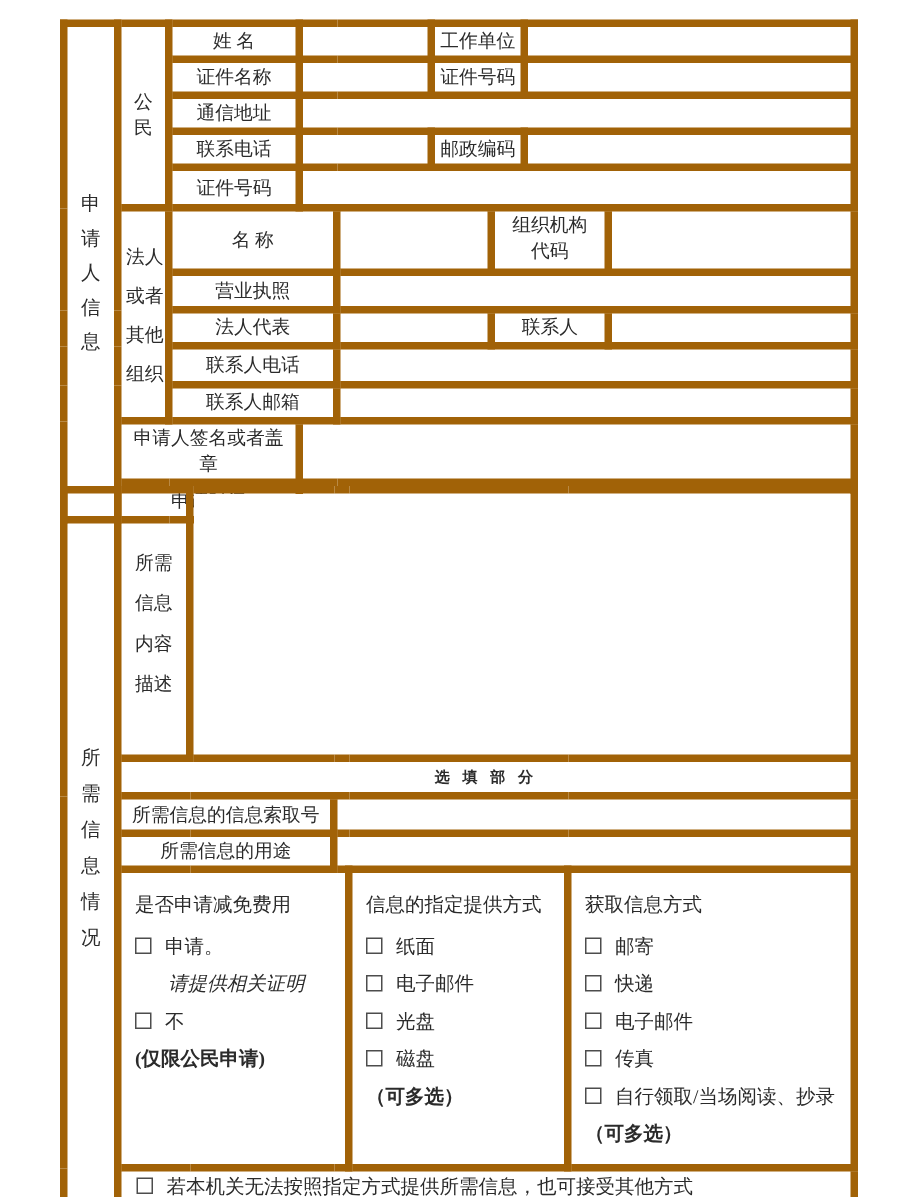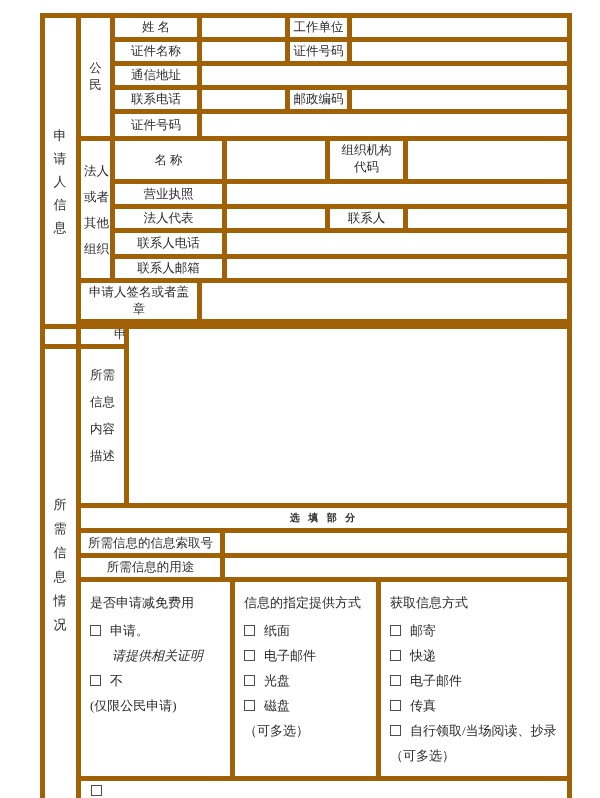--- a/index.html
+++ b/index.html
@@ -4,33 +4,33 @@
 <style>
   * { box-sizing: border-box; margin: 0; padding: 0; }
   html,body { width: 600px; height: 798px; background: #ffffff; }
   body { font-family: "Liberation Serif", "DejaVu Serif", serif; color: #2b2b2b; }
   .sheet { position: relative; width: 600px; height: 798px; background: #fff; overflow: hidden; }
   table.form { border-collapse: collapse; table-layout: fixed; position: absolute; left: 40px; width: 527px; }
   #t1 { top: 13px; }
   #t2 { top: 324px; }
   td { border: 5px solid #a16207; font-size: 12.5px; text-align: center; vertical-align: middle; padding: 1px 3px; overflow: hidden; }
   
-  .vert  { width: 14px;  margin: 0 auto; word-break: break-all; line-height: 23px; font-size: 13px; text-align: left; }
+  .vert  { width: 14px;  margin: 0 auto; word-break: break-all; line-height: 23px; font-size: 13px; text-align: center; }
   .vert6 { line-height: 24px; }
   .vert2 { width: 27px; margin: 0 auto; word-break: break-all; line-height: 26px; font-size: 12.5px; text-align: left; }
   .vdesc { width: 27px; margin: 0 auto; word-break: break-all; line-height: 27px; font-size: 12.5px; text-align: center; font-family: Liberation Serif, serif; }
   .w4 { display: inline-block; width: 53px; line-height: 17px; font-family: Liberation Mono, monospace; }
   .optional-head { font-weight: bold; font-size: 10px; letter-spacing: 0.85em; padding-left: 0.85em; }
   
   .optcell { vertical-align: top; text-align: left; padding: 0; }
   .optcol { display: flex; flex-direction: column; height: 100%; padding: 8px 6px 8px 9px; font-size: 13px; }
   .optline { line-height: 25px; white-space: nowrap; }
   .opttitle { line-height: 25px; margin-bottom: 3px; white-space: nowrap; }
   .indent { padding-left: 22px; font-style: italic; }
-  .footnote { margin-top: auto; line-height: 25px; white-space: nowrap; }
+  .footnote { margin-top: auto; line-height: 25px; white-space: nowrap; font-weight: bold; }
   .cb { display: inline-block; width: 11px; height: 11px; border: 1px solid #4d4d4d; margin-right: 9px; vertical-align: -1px; background: #fff; }
   .leftrow { text-align: left; padding-left: 10px; font-size: 13px; }
   .fillcell { background: #fff; }
 </style>
 </head>
 <body>
 
 <div class="sheet">
 
   <table class="form" id="t1">
@@ -197,19 +197,19 @@
           </div>
           <div class="optline">
             <span class="cb"></span><span>自行领取/当场阅读、抄录</span>
           </div>
           <div class="footnote">（可多选）</div>
         </div>
       </td>
     </tr>
     <tr style="height:25px">
       <td colspan="5" class="leftrow">
-        <span class="cb"></span>
+        <span class="cb"></span><span>若本机关无法按照指定方式提供所需信息，也可接受其他方式</span>
       </td>
     </tr>
   </tbody>
     </table>
 
 </div>
 
 </body></html>

